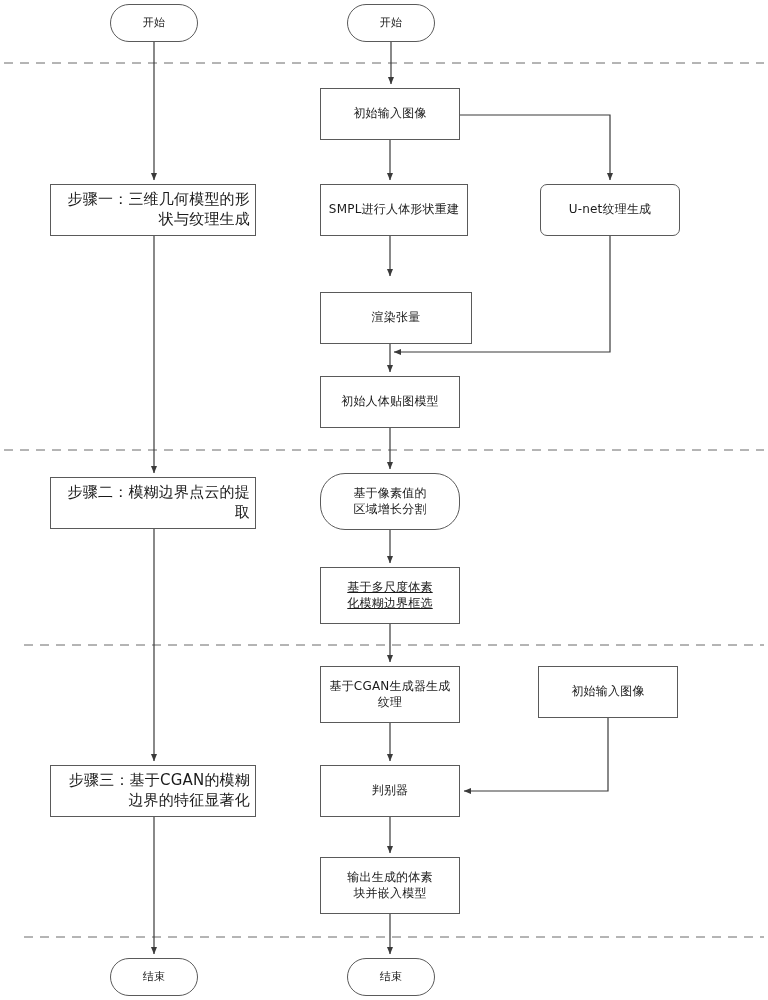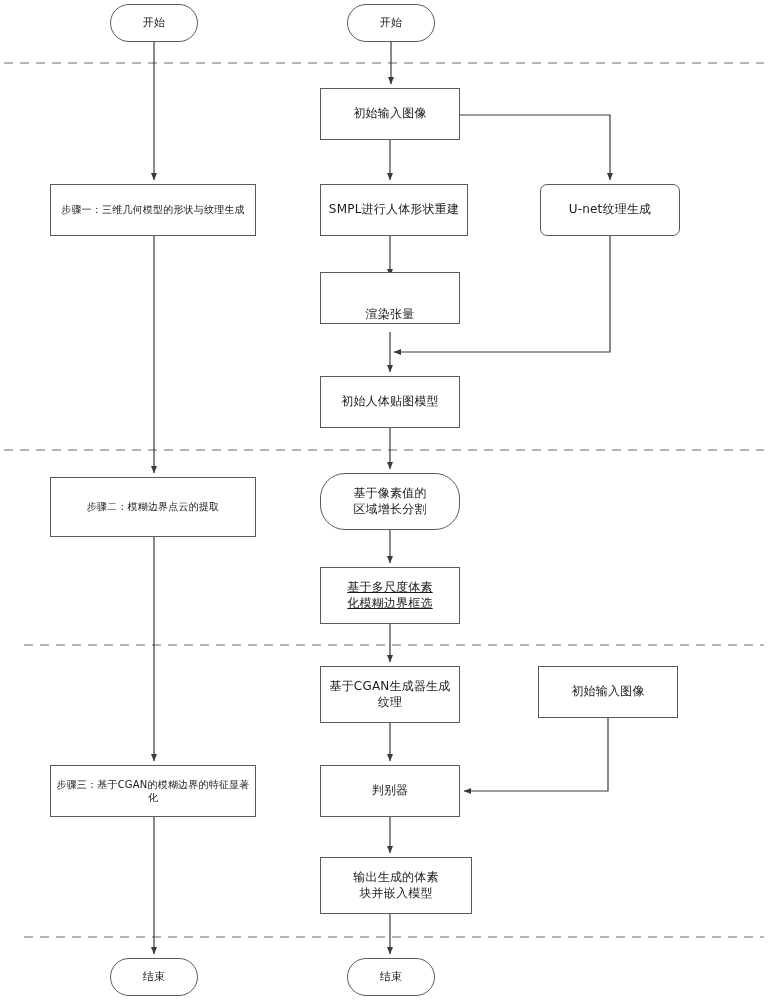--- a/index.html
+++ b/index.html
@@ -41,21 +41,22 @@
     letter-spacing: 0.2px;
   }
   .terminal {
     border-radius: 19px;
     font-size: 11px;
   }
   .process {
     font-size: 12px;
   }
   .process.small {
-    font-size: 10px;
+    font-size: 15px;
+    text-align: right;
   }
   .node span {
     display: block;
     padding: 0 5px;
     white-space: pre-line;
   }
 </style>
 </head>
 <body>
 
@@ -113,29 +114,29 @@
   </div>
 
   <div class="node process" style="left:320px; top:184px; width:148px; height:52px;">
     <span>SMPL进行人体形状重建</span>
   </div>
 
   <div class="node process" style="left:540px; top:184px; width:140px; height:52px;border-radius:7px;">
     <span>U-net纹理生成</span>
   </div>
 
-  <div class="node process" style="left:320px; top:272px; width:140px; height:52px;align-items:flex-end;">
+  <div class="node process" style="left:320px; top:292px; width:152px; height:52px;">
     <span>渲染张量</span>
   </div>
 
   <div class="node process" style="left:320px; top:376px; width:140px; height:52px;">
     <span>初始人体贴图模型</span>
   </div>
 
-  <div class="node process small" style="left:50px; top:477px; width:206px; height:60px;">
+  <div class="node process small" style="left:50px; top:477px; width:206px; height:52px;">
     <span>步骤二：模糊边界点云的提取</span>
   </div>
 
   <div class="node process" style="left:320px; top:473px; width:140px; height:57px;border-radius:25px;">
     <span>基于像素值的
 区域增长分割</span>
   </div>
 
   <div class="node process" style="left:320px; top:567px; width:140px; height:57px;text-decoration:underline;">
     <span>基于多尺度体素
@@ -152,21 +153,21 @@
   </div>
 
   <div class="node process" style="left:538px; top:666px; width:140px; height:52px;">
     <span>初始输入图像</span>
   </div>
 
   <div class="node process" style="left:320px; top:765px; width:140px; height:52px;">
     <span>判别器</span>
   </div>
 
-  <div class="node process" style="left:320px; top:857px; width:152px; height:57px;">
+  <div class="node process" style="left:320px; top:857px; width:140px; height:57px;">
     <span>输出生成的体素
 块并嵌入模型</span>
   </div>
 
   <div class="node terminal" style="left:110px; top:958px; width:88px; height:38px;">
     <span>结束</span>
   </div>
 
   <div class="node terminal" style="left:347px; top:958px; width:88px; height:38px;">
     <span>结束</span>

